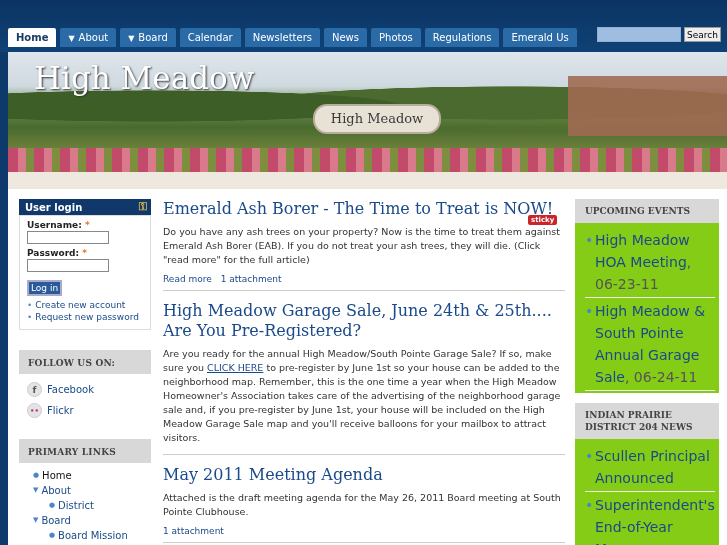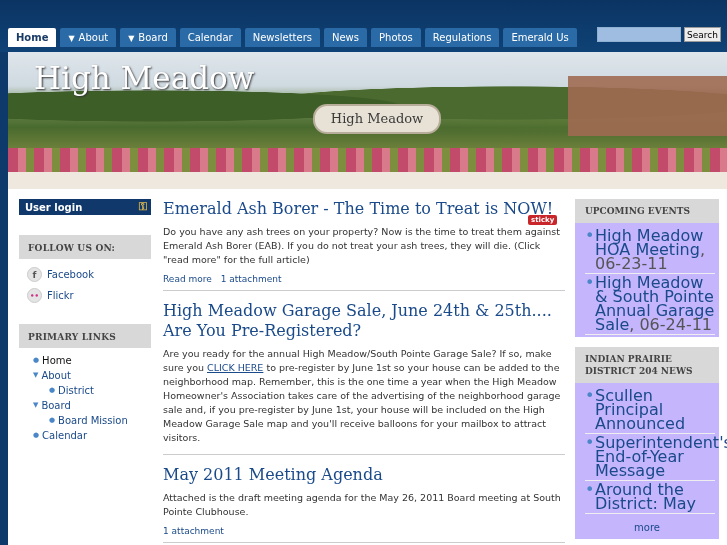--- a/index.html
+++ b/index.html
@@ -44,24 +44,24 @@
 .links .li.active{color:#111}
 .main{position:absolute;left:155px;top:137px;width:402px}
 .node{border-bottom:1px solid #ccc;padding-bottom:6px;margin-bottom:5px}
 .node h2{font-family:"DejaVu Serif",serif;font-weight:normal;color:#1a4a8a;font-size:16px;line-height:20px;margin-top:10px;margin-bottom:6px}
 .node p{font-size:9.5px;line-height:14px;color:#333}
 .node .more{font-size:9px;color:#1a4a8a;margin-top:7px}
 .node .more span{margin-right:6px}
 .sticky{position:absolute;background:#c8262a;color:#fff;font-size:7px;font-weight:bold;padding:1px 3px;border-radius:2px}
 a.inl{color:#1a4a8a;text-decoration:underline}
 .rsb{position:absolute;left:567px;top:147px;width:144px}
-.rblock{background:#c4b5fd;margin-bottom:10px}
+.rblock{background:#84cc16;margin-bottom:10px}
 .rblock-title{background:#d8d8d8;color:#444;font-family:"DejaVu Serif",serif;font-size:9px;font-weight:bold;padding:6px 10px;line-height:12px}
 .rblock ul{list-style:none;padding:4px 4px 2px 10px}
-.rblock li{font-size:16px;line-height:14px;color:#1a4a8a;padding:2px 0 2px 10px;position:relative;border-bottom:1px solid #eee}
+.rblock li{font-size:14px;line-height:22px;color:#1a4a8a;padding:2px 0 2px 10px;position:relative;border-bottom:1px solid #eee}
 .rblock li:before{content:"•";position:absolute;left:0;color:#4a86c8}
 .rblock li .date{color:#555}
 .rblock .rmore{font-size:10px;color:#1a4a8a;text-align:center;padding:6px 10px}
 </style>
 </head>
 <body>
 
 <div class="topbar">
   <div class="nav" id="nav">
       <div class="nav-item active"><span>Home</span></div>
@@ -91,20 +91,29 @@
       </div>
     <div class="site-title">High Meadow</div>
   </div>
 
   <div class="lsb">
     <div class="block">
       <div class="block-title">
         <span>User login</span>
         <span class="key">⚿</span>
       </div>
+      <div class="login">
+        <label><span>Username:</span> <span class="req">*</span></label>
+        <input style="">
+        <label><span>Password:</span> <span class="req">*</span></label>
+        <input type="password" style="">
+        <button>Log in</button>
+        <span class="lnk">Create new account</span>
+        <span class="lnk">Request new password</span>
+      </div>
     </div>
 
     <div class="block" style="margin-top:20px">
       <div class="block-title light">FOLLOW US ON:</div>
       <div class="follow">
         <div class="row">
           <span class="ic">f</span>
           <span>Facebook</span>
         </div>
         <div class="row">

